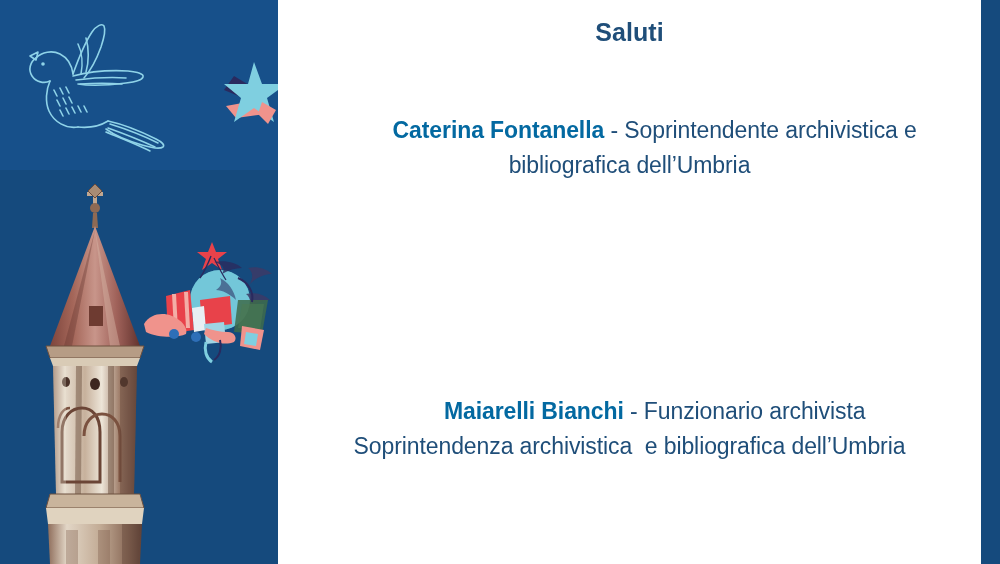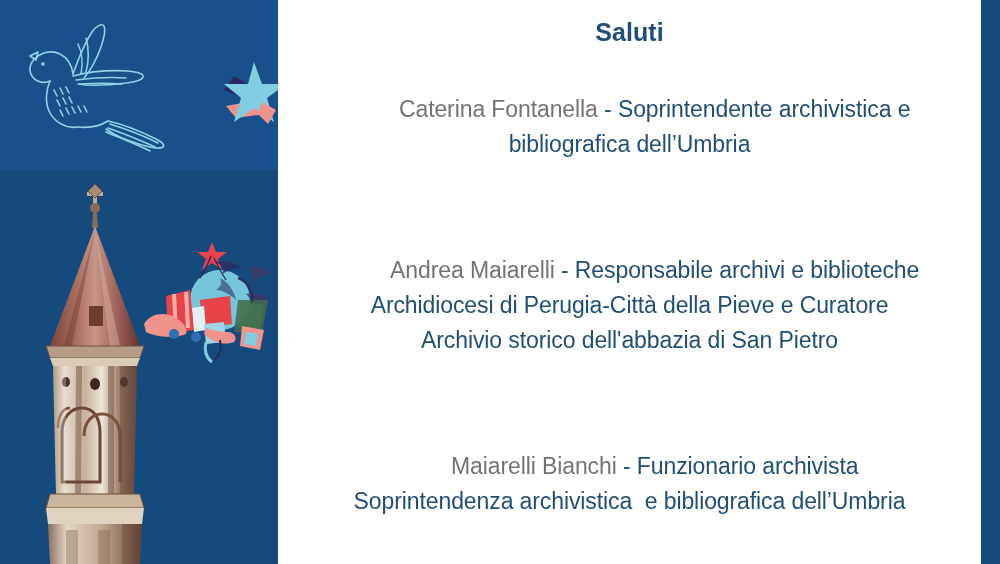--- a/index.html
+++ b/index.html
@@ -61,21 +61,21 @@
     position:absolute; left:981px; top:0;
     width:19px; height:564px;
     background:#154A7D;
   }
 
   
   .content {
     position:absolute;
     left:278px; top:0;
     width:703px; height:564px;
-    padding:16px 18px 10px 18px;
+    padding:16px 18px 17px 18px;
     display:flex;
     flex-direction:column;
     align-items:stretch;
     justify-content:flex-start;
   }
 
   .block { width:100%; text-align:center; }
 
   .block-heading {
     font-size:25px;
@@ -87,22 +87,22 @@
 
   .block-body {
     font-size:23px;
     color:#1F4E79;
     line-height:1.52;
     letter-spacing:-0.1px;
     white-space:pre-wrap;
   }
 
   .speaker-name {
-    color:#737373;
-    font-weight:normal;
+    color:#0369a1;
+    font-weight:bold;
   }
 
   .gap-a { height:30px; }
   .gap-b { height:40px; }
   .gap-c { height:30px; }
   .gap-d { height:40px; }
   .gap-e { height:31px; }
 </style>
 </head>
 <body>
@@ -270,27 +270,20 @@
     <div class="block">
       <div class="block-body">
         <span class="speaker-name">Caterina Fontanella</span><span> - Soprintendente archivistica e
 bibliografica dell’Umbria</span>
       </div>
     </div>
 
     <div class="gap-b"></div>
 
     <div class="gap-c"></div>
-    <div class="block">
-      <div class="block-body">
-        <span class="speaker-name">Andrea Maiarelli</span><span> - Responsabile archivi e biblioteche
-Archidiocesi di Perugia-Città della Pieve e Curatore
-Archivio storico dell'abbazia di San Pietro</span>
-      </div>
-    </div>
 
     <div class="gap-d"></div>
 
     <div class="gap-e"></div>
     <div class="block">
       <div class="block-body">
         <span class="speaker-name">Maiarelli Bianchi</span><span> - Funzionario archivista
 Soprintendenza archivistica  e bibliografica dell’Umbria</span>
       </div>
     </div>

